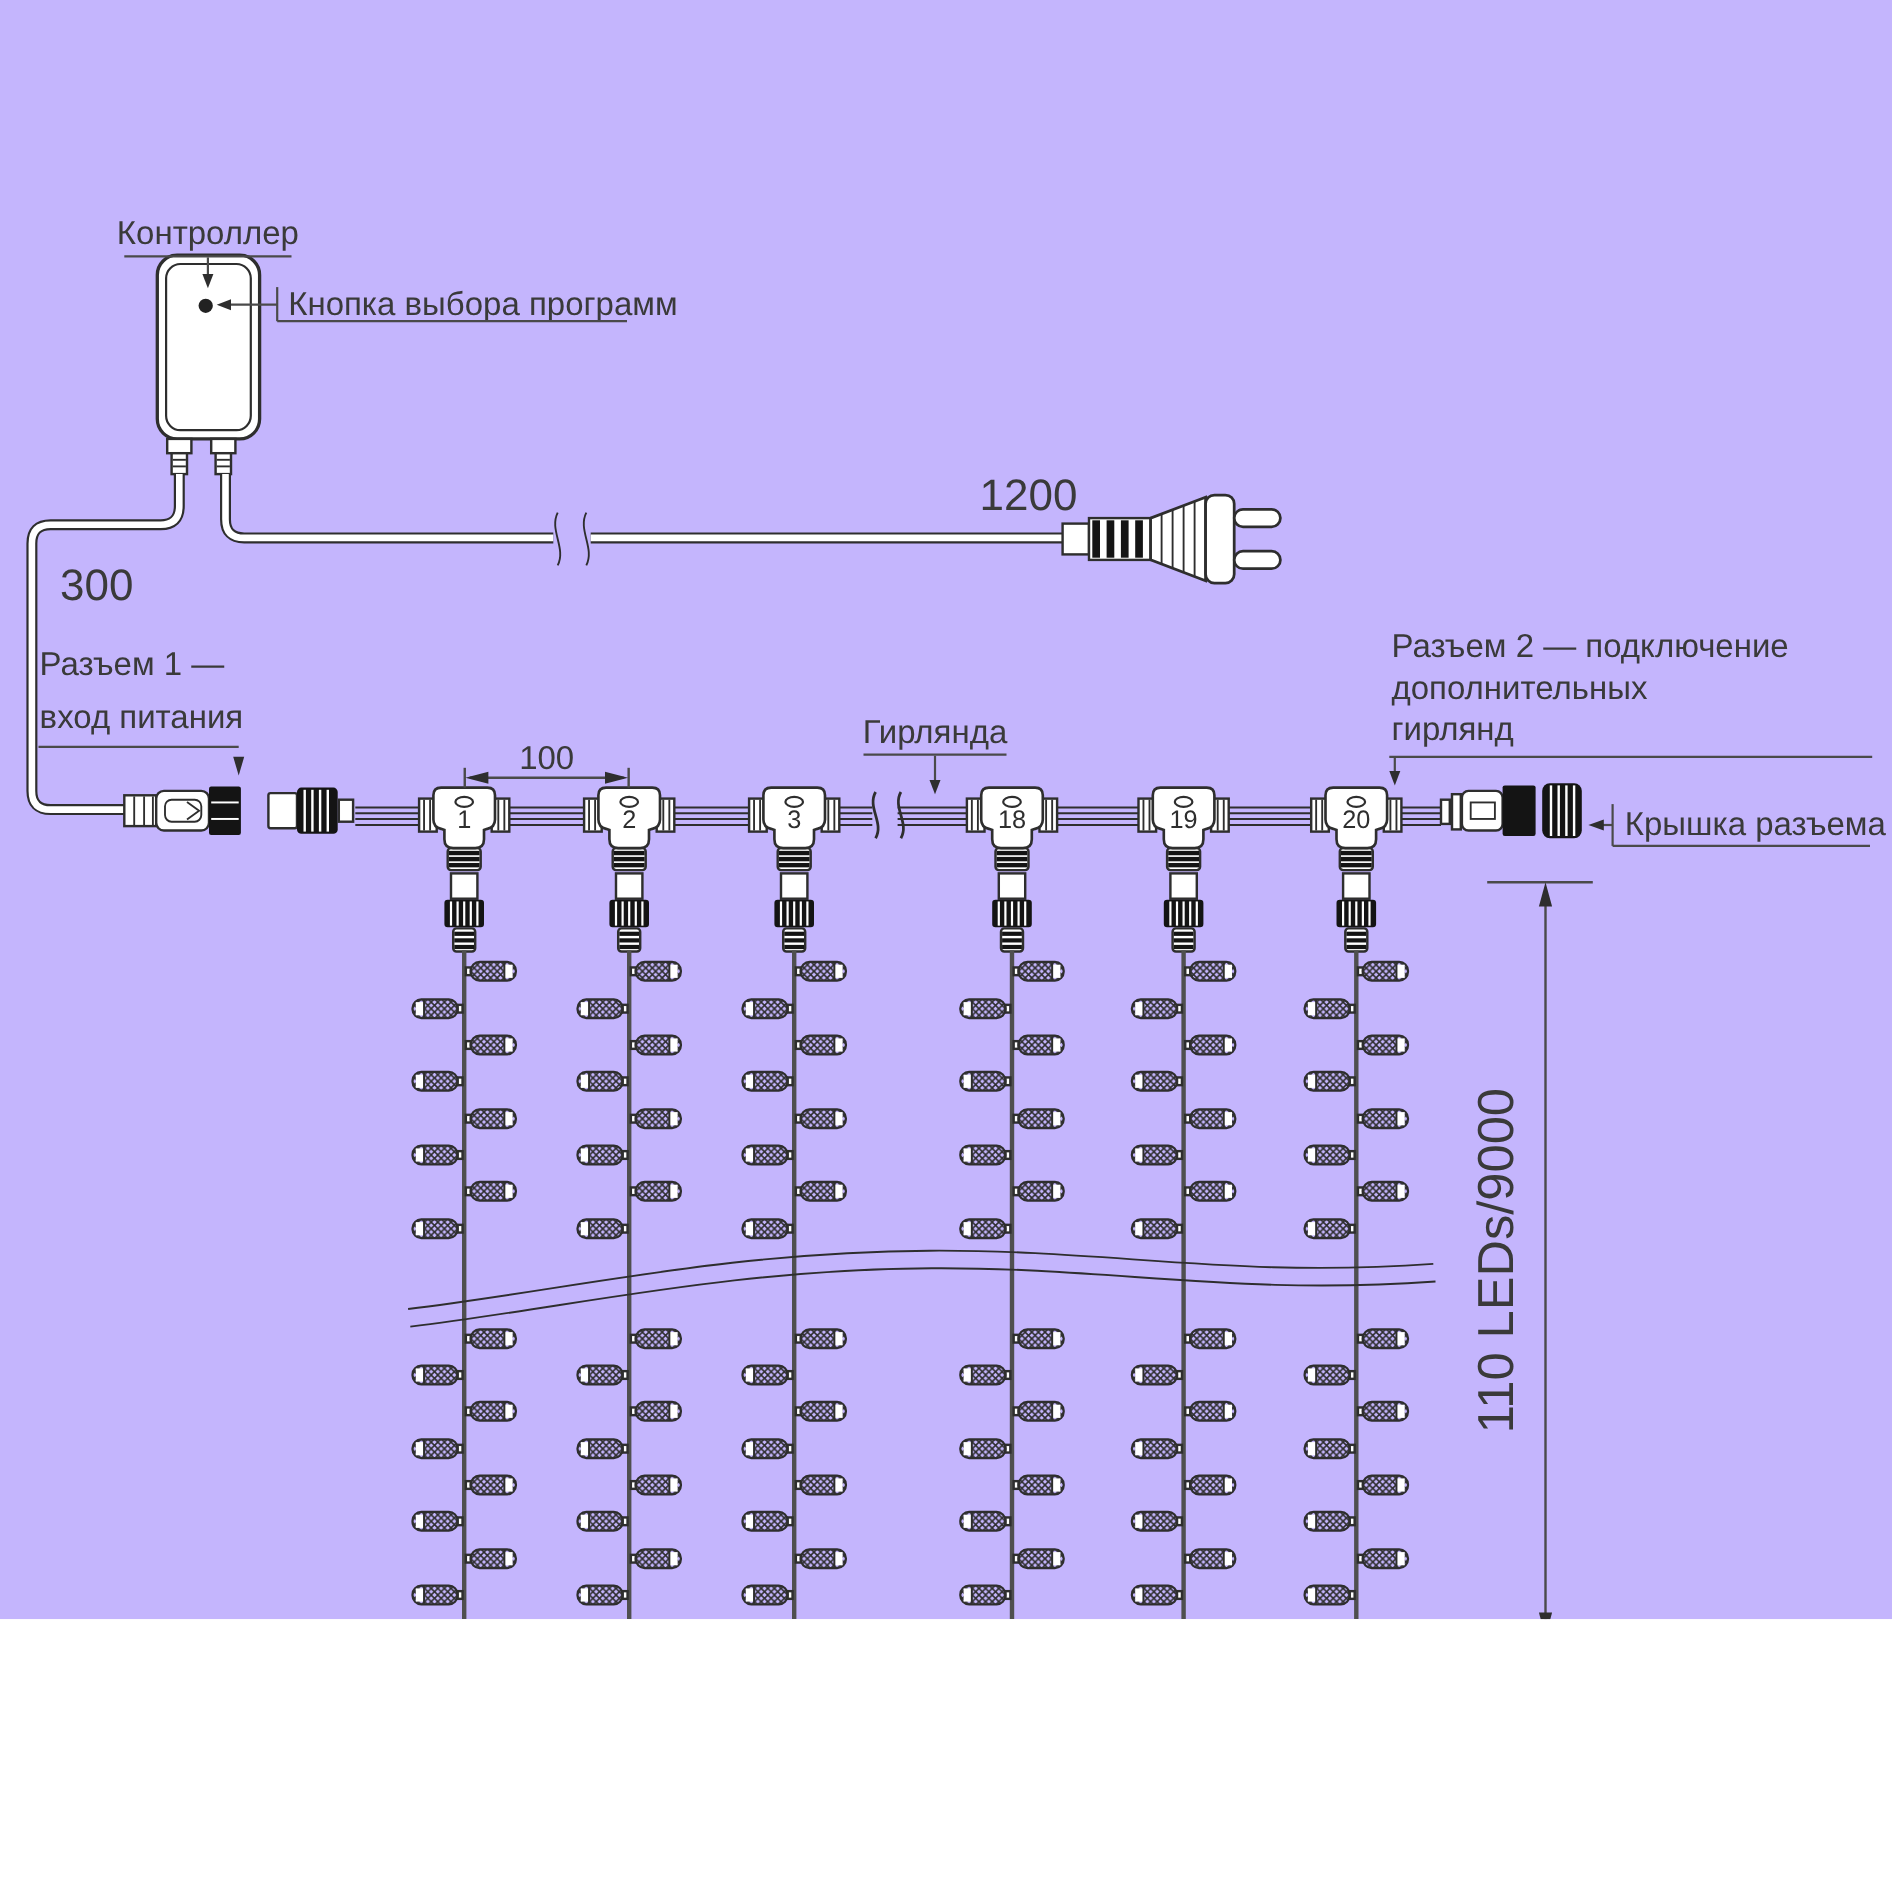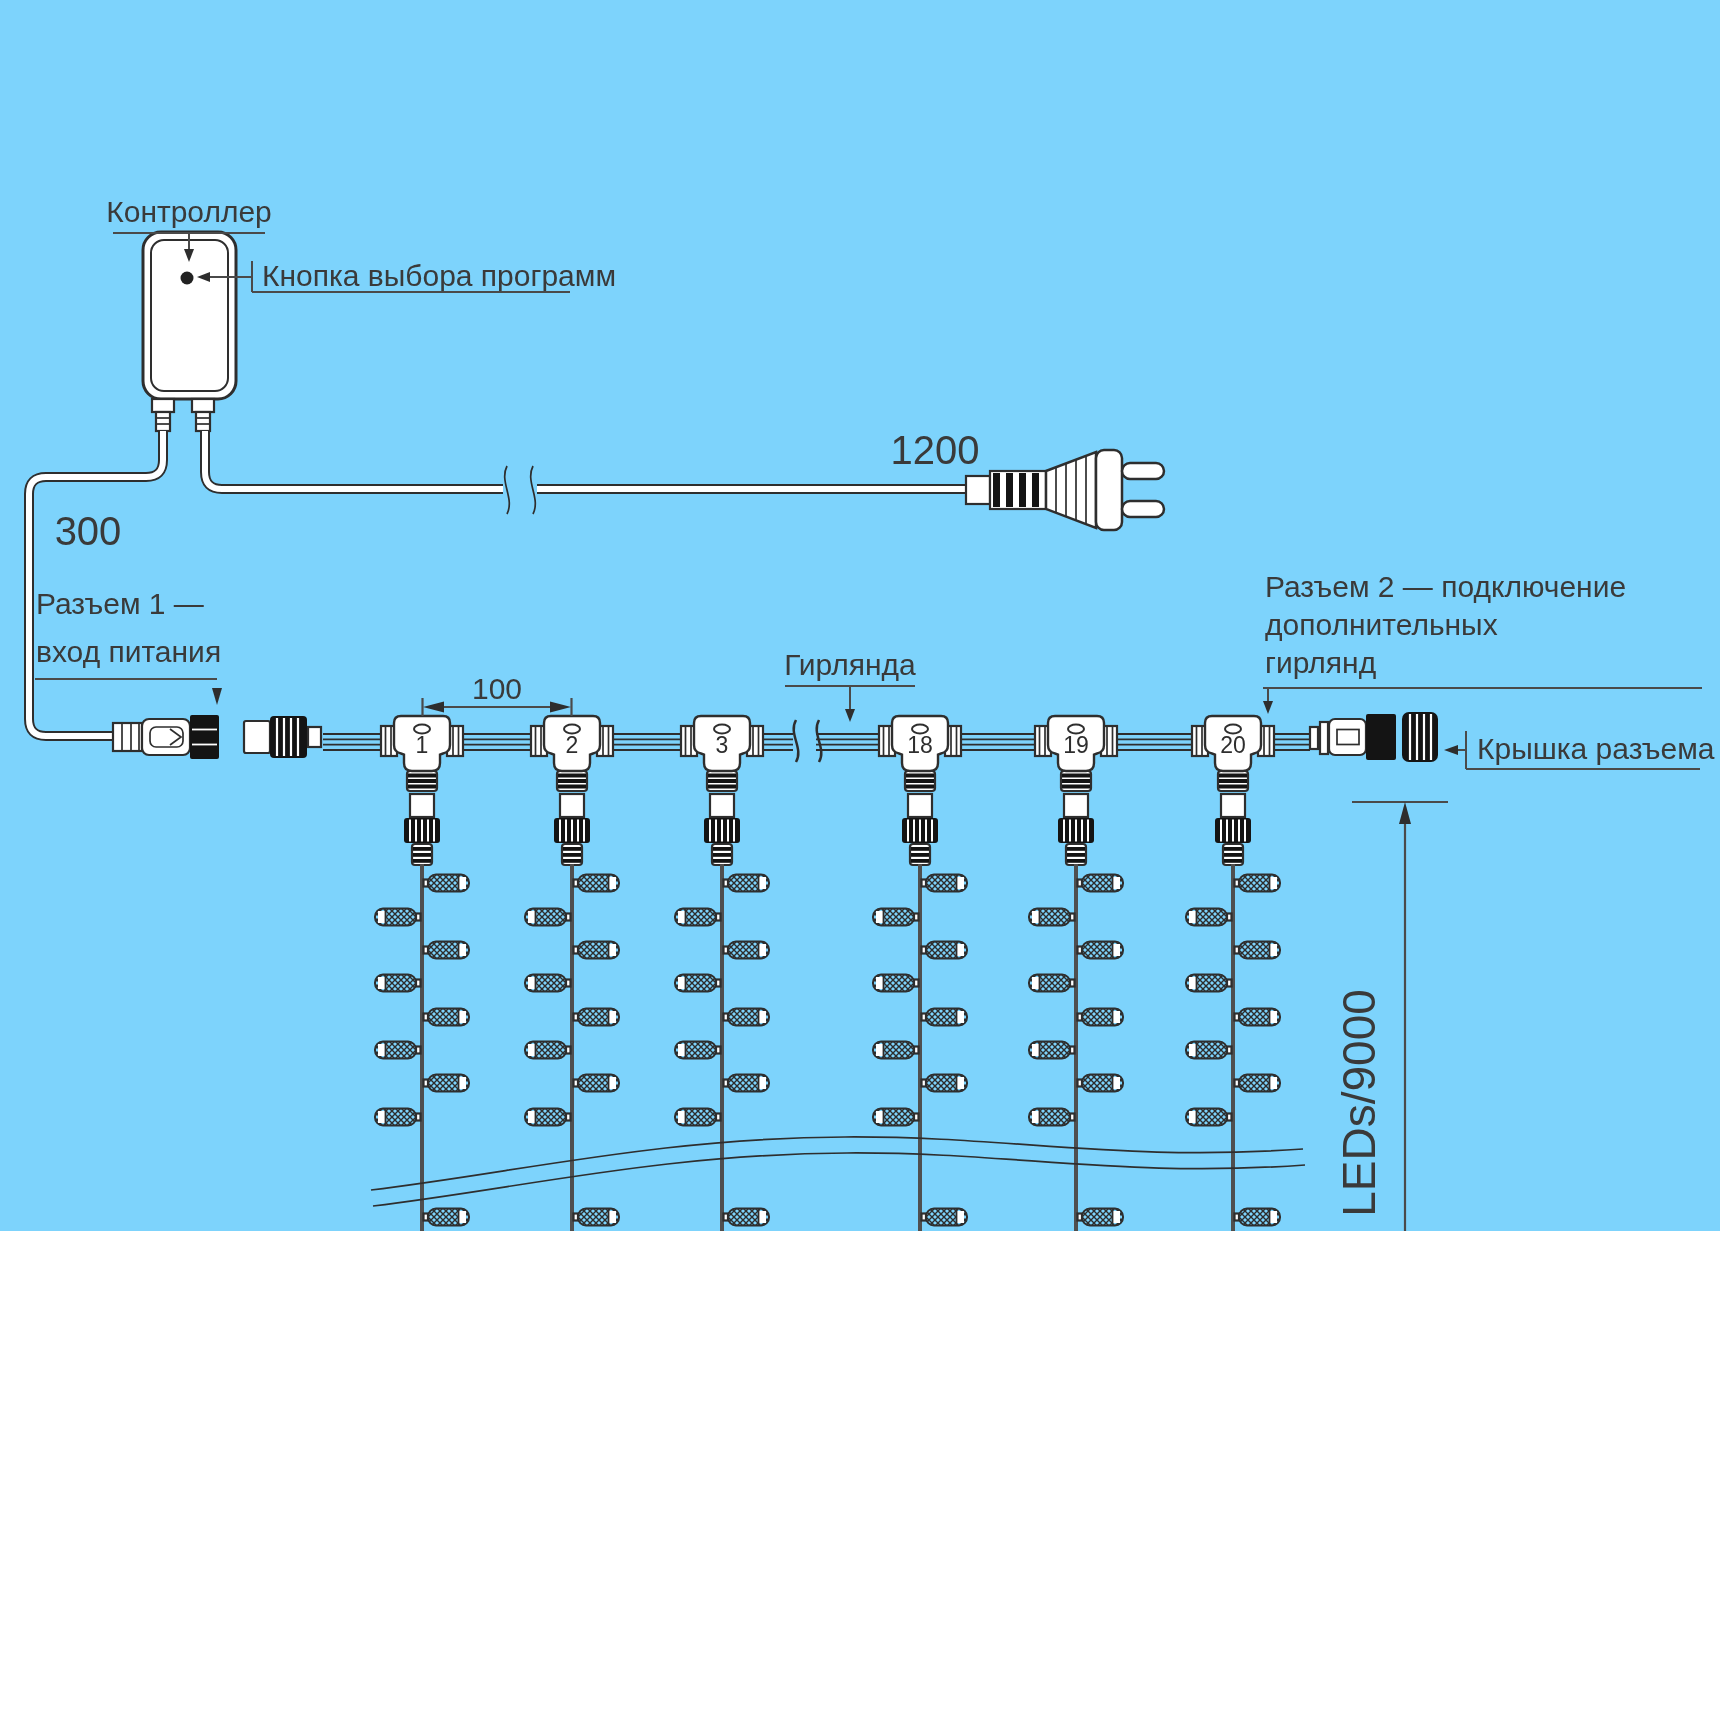--- a/index.html
+++ b/index.html
@@ -1,16 +1,16 @@
 <!DOCTYPE html>
 <html><head>
 <meta charset="utf-8">
 <style>
   html,body{margin:0;padding:0;background:#ffffff;}
-  .stage{width:1720px;height:1231px;position:relative;background:#7dd3fc;overflow:hidden;}
+  .stage{width:1720px;height:1472px;position:relative;background:#c4b5fd;overflow:hidden;}
   svg{display:block;}
   text{font-family:"Liberation Sans","DejaVu Sans",sans-serif;fill:#3a3a3a;}
   .lbl{font-size:30px;}
   .num{font-size:40px;}
   .dim-small{font-size:30px;}
   .dim-big{font-size:46px;}
   .conn-num{font-size:23px;fill:#2e2e2e;}
   .outline{fill:#ffffff;stroke:#2e2e2e;stroke-width:2.2;}
   .dark{fill:#141414;stroke:none;}
   .thin{stroke:#2e2e2e;stroke-width:1.7;fill:none;}

